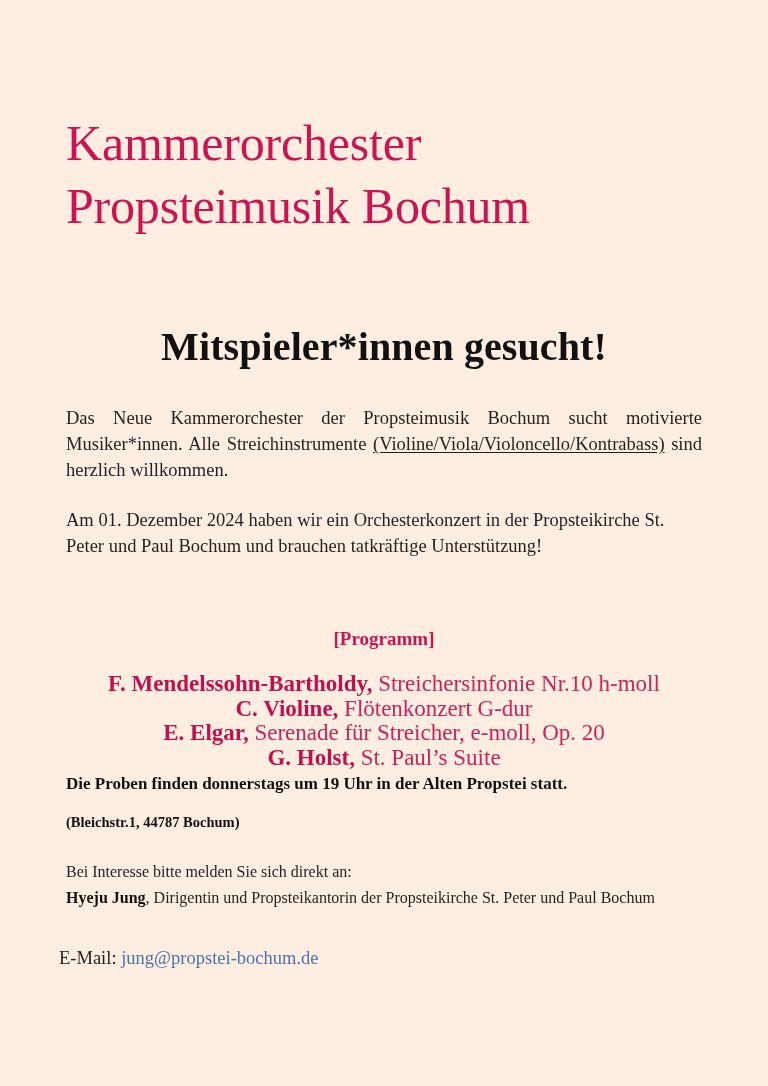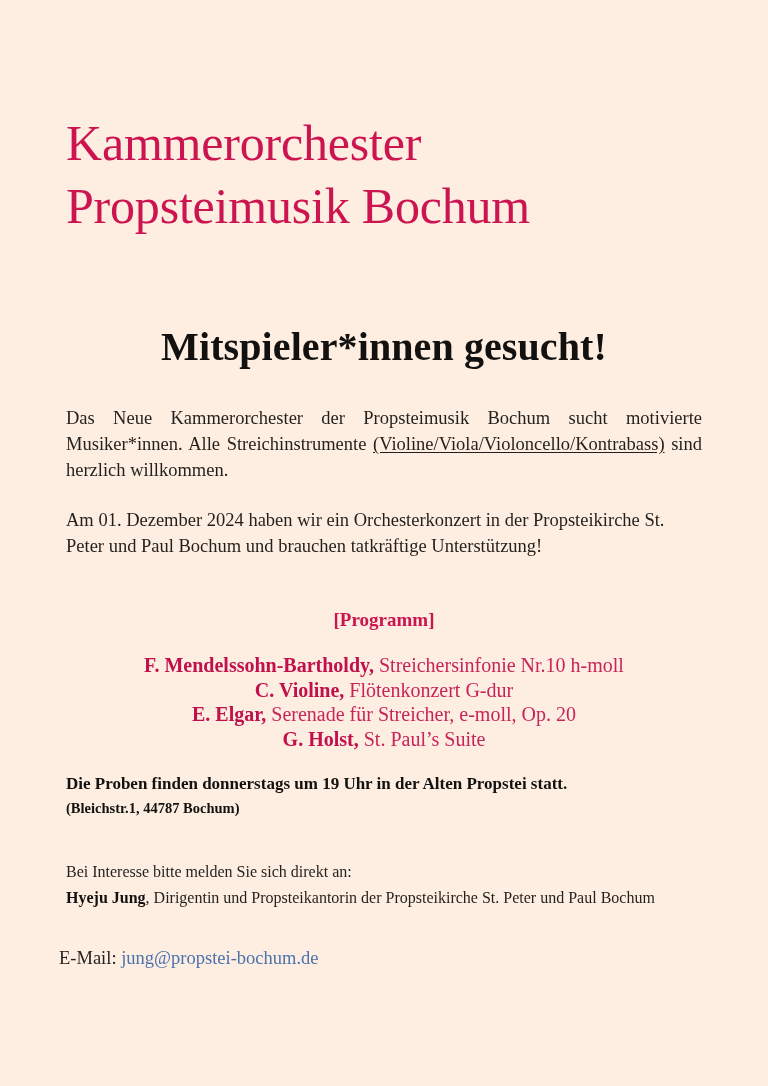--- a/index.html
+++ b/index.html
@@ -74,39 +74,39 @@
     text-underline-offset: 2px;
   }
 
   #para-intro { top: 405px; }
   #para-concert { top: 507px; }
 
   
   .program-block {
     position: absolute;
     left: 66px;
-    top: 607px;
+    top: 626px;
     width: 636px;
     text-align: center;
   }
   .program-heading {
     color: #cc1550;
     font-weight: bold;
     font-size: 19px;
     line-height: 26px;
     margin-bottom: 20px;
   }
   .program-list {
     list-style: none;
     margin: 0;
     padding: 0;
   }
   .program-item {
     color: #c9245a;
-    font-size: 20px;
+    font-size: 23px;
     line-height: 24.5px;
     white-space: nowrap;
   }
   .composer {
     font-weight: bold;
     color: #c1104b;
   }
   .work {
     font-weight: normal;
     color: #c9245a;
@@ -123,21 +123,21 @@
     font-size: 17px;
     line-height: 24px;
     font-weight: bold;
     color: #12110f;
   }
   .rehearsal-address {
     font-size: 14.5px;
     line-height: 22px;
     font-weight: bold;
     color: #12110f;
-    margin-top: 1px;
+    margin-top: 15px;
   }
 
   
   .contact-block {
     position: absolute;
     left: 66px;
     top: 859px;
     width: 636px;
   }
   .contact-line {

